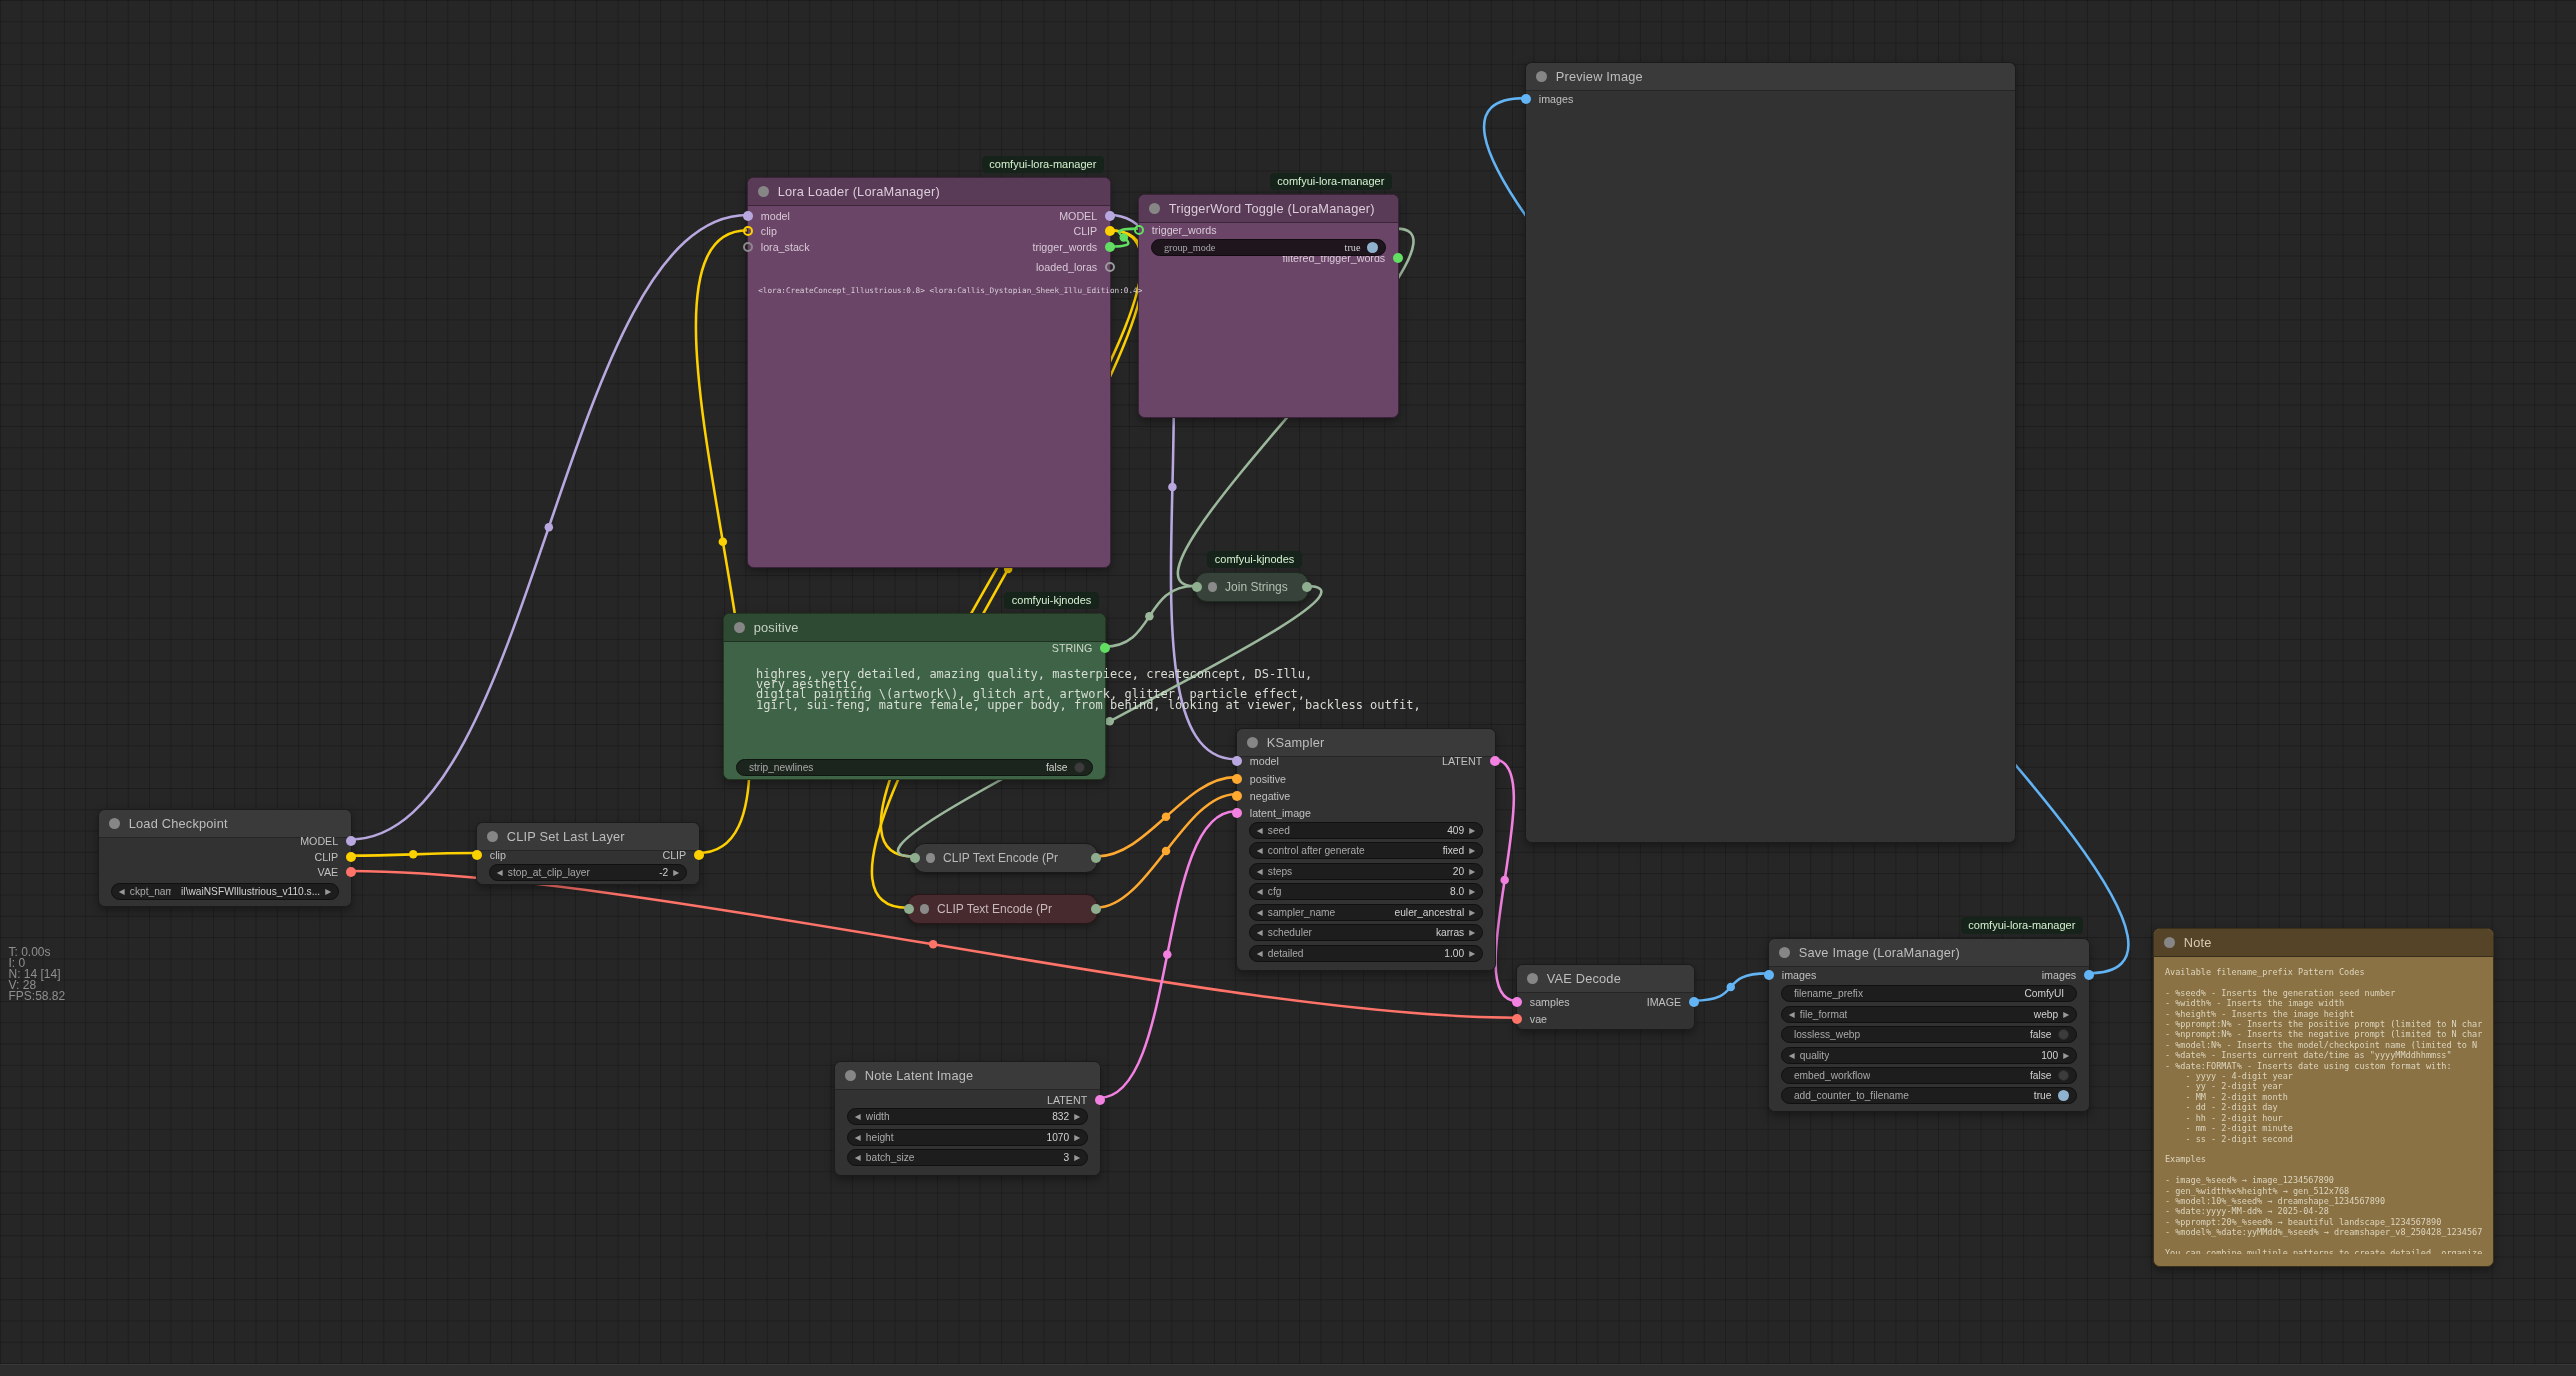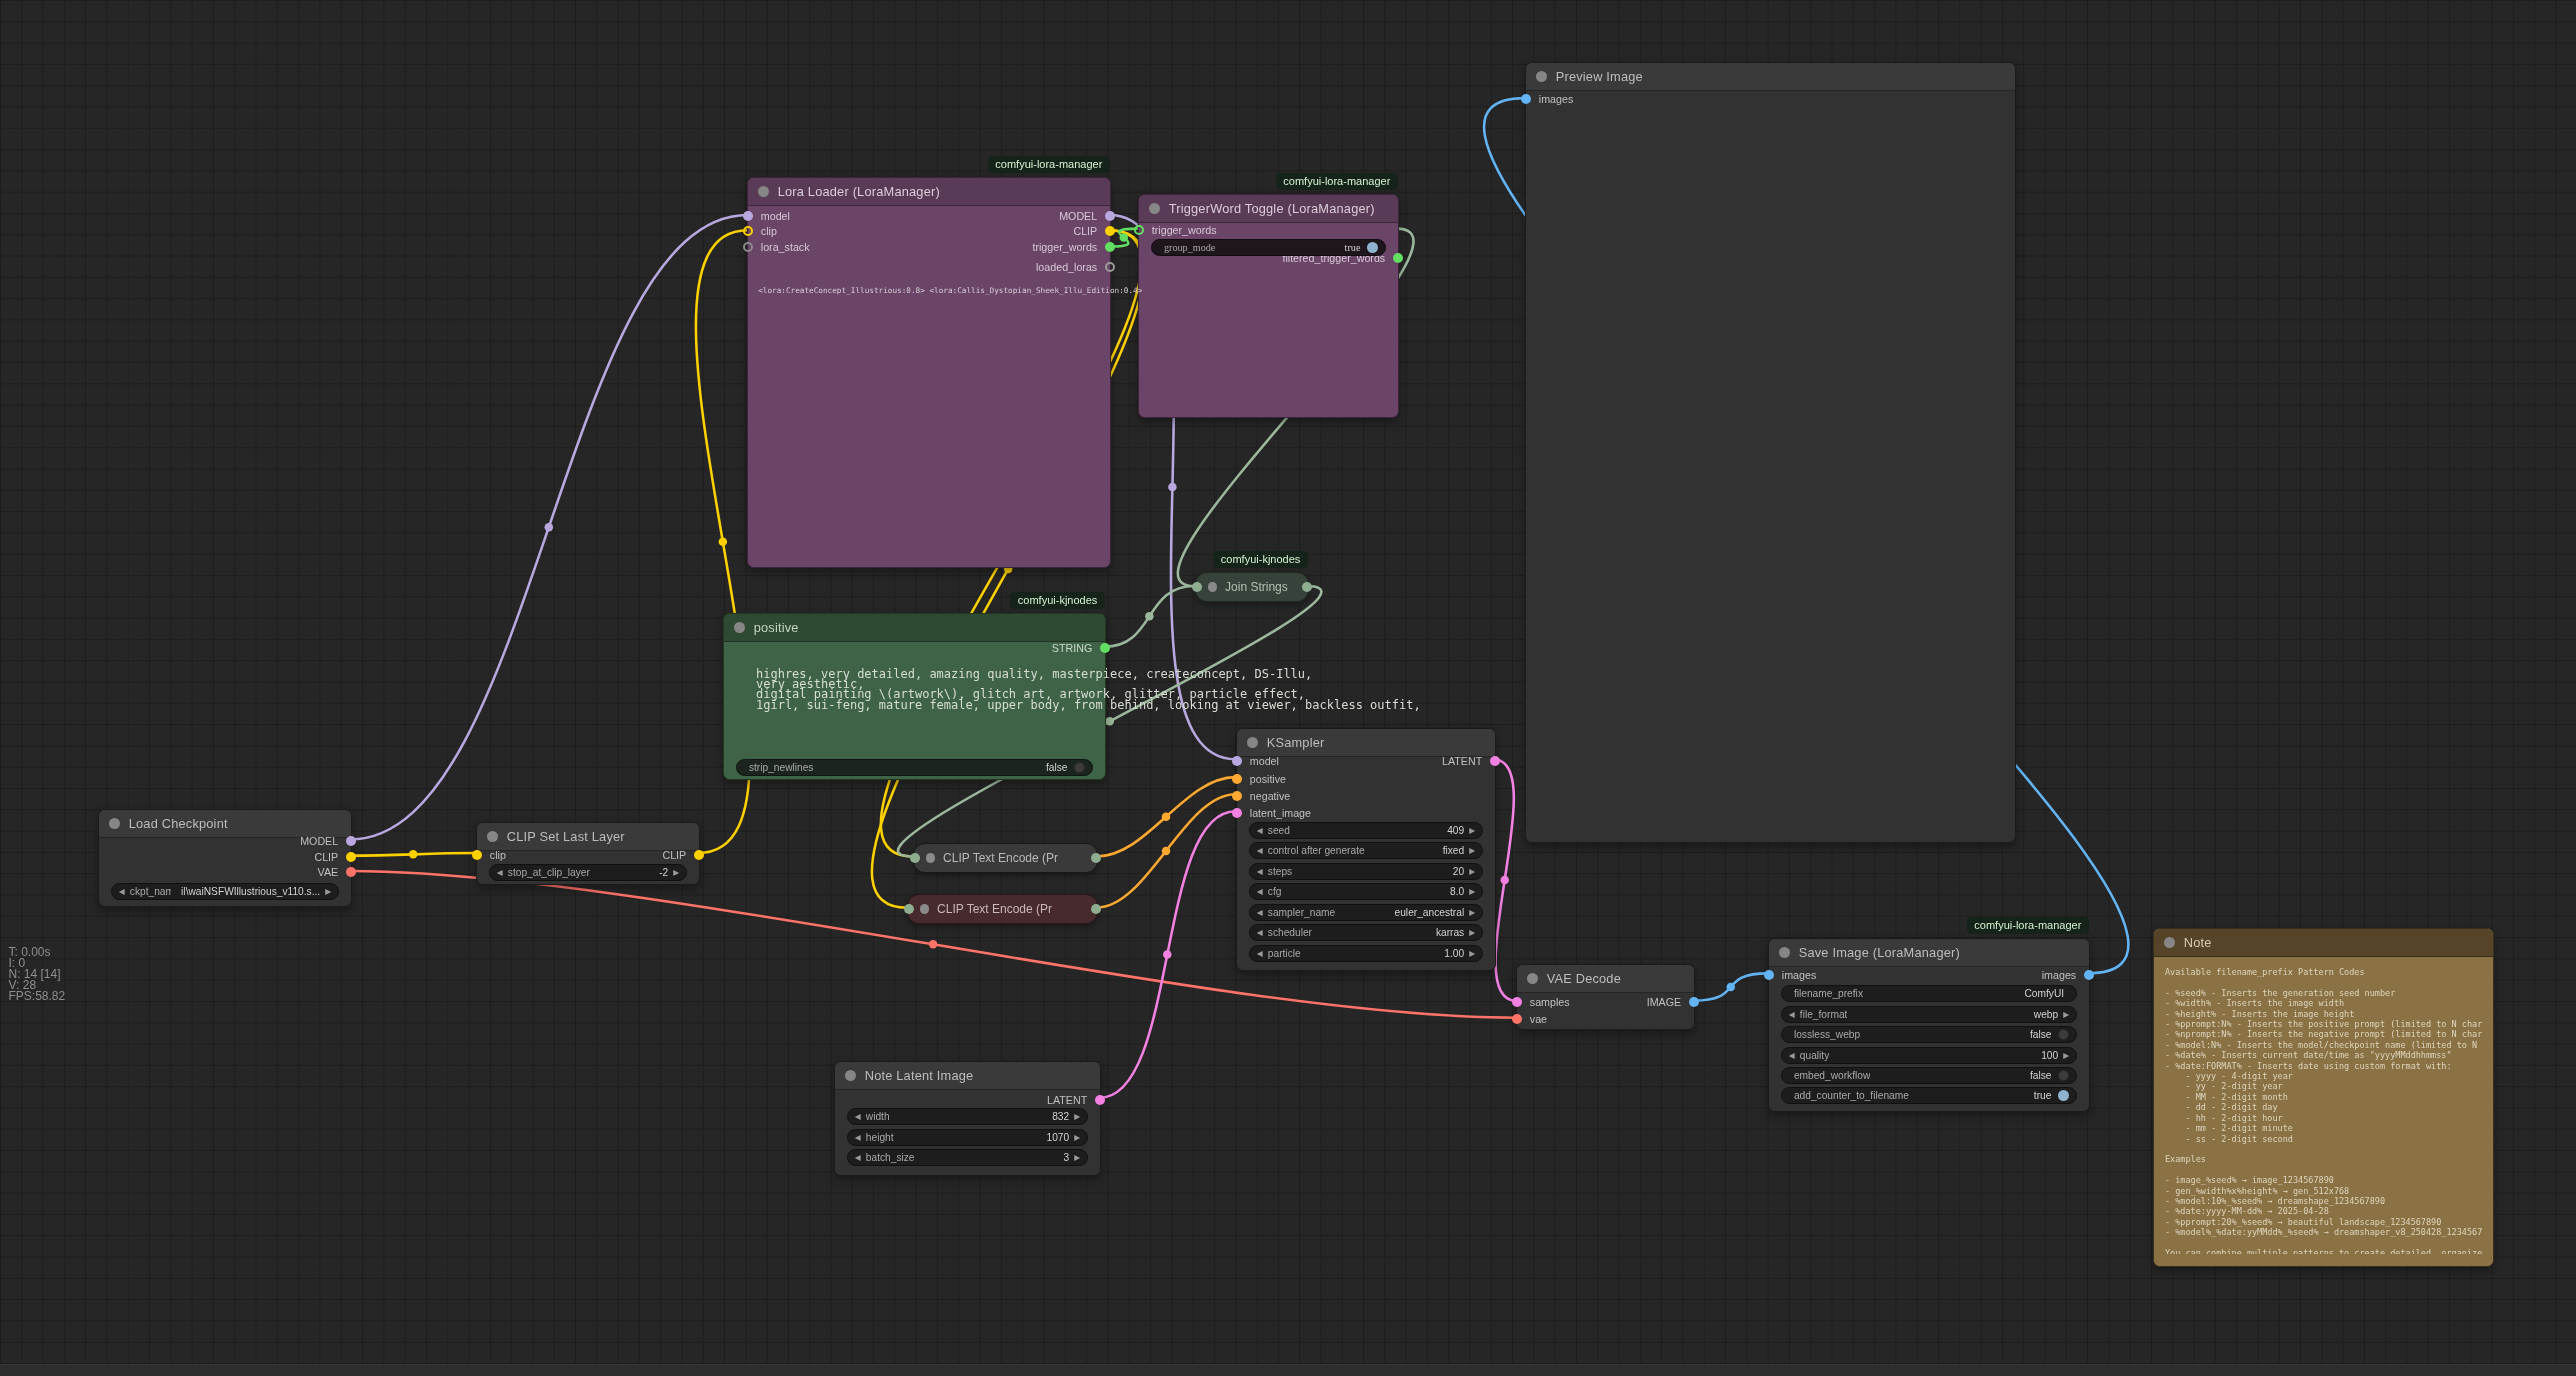--- a/index.html
+++ b/index.html
@@ -25,21 +25,21 @@
   .n-note{background:#8a7245;border-color:#39301c;}
   .n-note .hd{background:#564428;} .n-note .ttl{color:#d6cbb2;}
   .collapsed{position:absolute;border-radius:12px;display:flex;align-items:center;
     box-shadow:0 2.6px 6.8px rgba(0,0,0,.35);border:0.9px solid #191919;}
   .collapsed .tdot{width:9.4px;height:9.4px;border-radius:50%;background:#8a8a8a;margin:0 7.7px 0 12px;flex:none;}
   .collapsed .ttl{font-size:12px;white-space:nowrap;}
   .c-gray{background:#3a3a3a;} .c-gray .ttl{color:#b9b9b9;}
   .c-maroon{background:#462a2e;border-color:#2a1619;} .c-maroon .ttl{color:#c9b8ba;}
   .c-js{background:#37433a;border-color:#1e2920;} .c-js .ttl{color:#b4bfb2;}
   .cdot{position:absolute;width:10.2px;height:10.2px;border-radius:50%;top:50%;margin-top:-5.1px;}
-  .badge{position:absolute;right:0;top:-22px;background:#16231a;color:#d4f2d0;
+  .badge{position:absolute;right:6px;top:-22px;background:#16231a;color:#d4f2d0;
     font-size:11px;line-height:17px;padding:0 7.7px;border-radius:4.3px;white-space:nowrap;}
   .slot{position:absolute;left:0;right:0;height:13.7px;display:flex;align-items:center;}
   .slot .dot{position:absolute;width:10.2px;height:10.2px;border-radius:50%;top:1.7px;box-sizing:border-box;}
   .slot.in .dot{left:-5.1px;} .slot.out{justify-content:flex-end;} .slot.out .dot{right:-5.1px;}
   .slot .lbl{font-size:10.7px;color:#c0c0c0;}
   .slot.in .lbl{margin-left:12.8px;} .slot.out .lbl{margin-right:12.8px;}
   .n-purple .slot .lbl{color:#d8c9d6;} .n-green .slot .lbl{color:#cdd8ca;}
   .widget{position:absolute;left:12px;right:12px;height:17px;border-radius:8.5px;
     background:#1d1d1d;border:0.9px solid #101010;display:flex;align-items:center;
     font-size:10.2px;color:#a9a9a9;padding:0 6.8px;box-sizing:border-box;}
@@ -302,21 +302,21 @@
         </div>
         <div class="widget" style="top: 195px;">
           <span class="arr">◀</span>
           <span class="wl">scheduler</span>
           <span class="sp"></span>
           <span class="wv">karras</span>
           <span class="arr">▶</span>
         </div>
         <div class="widget" style="top: 216px;">
           <span class="arr">◀</span>
-          <span class="wl">particle</span>
+          <span class="wl">detailed</span>
           <span class="sp"></span>
           <span class="wv">1.00</span>
           <span class="arr">▶</span>
         </div>
       </div>
       <div class="node n-default" style="left: 834px; top: 1061px; width: 265px; height: 113px;">
         <div class="hd">
           <span class="tdot"></span>
           <span class="ttl">Note Latent Image</span>
         </div>

